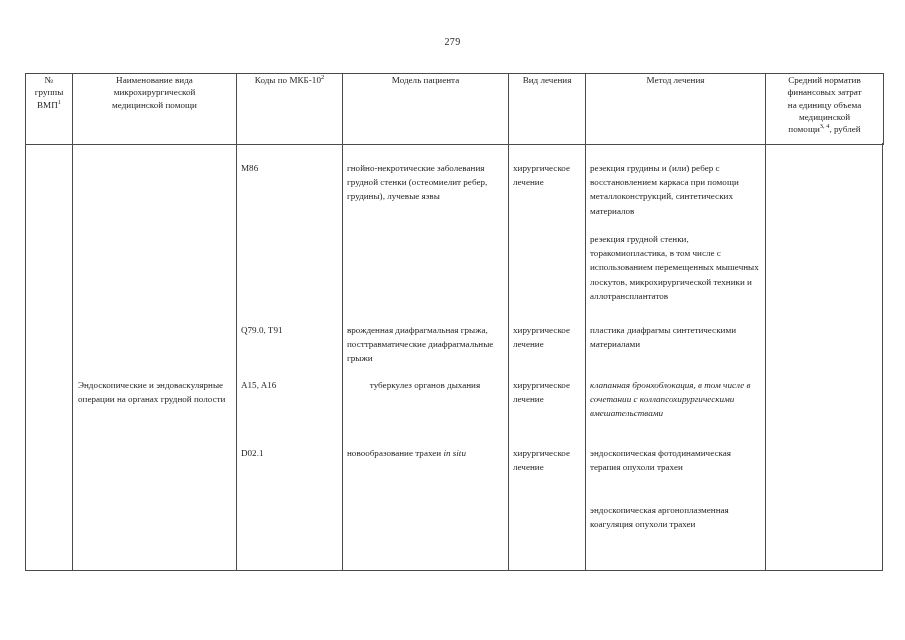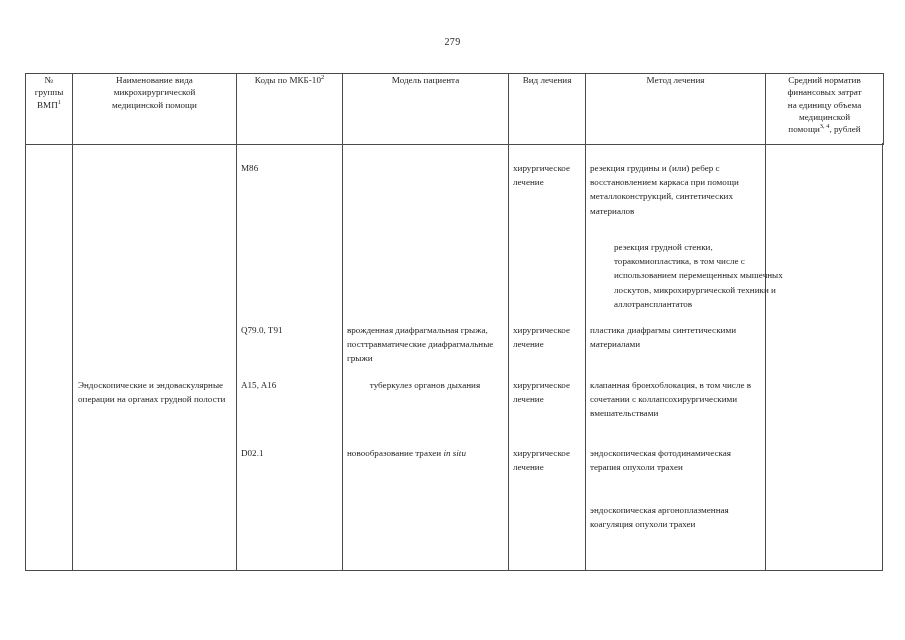--- a/index.html
+++ b/index.html
@@ -162,34 +162,35 @@
     <div class="vline" style="left:317px;"></div>
     <div class="vline" style="left:483px;"></div>
     <div class="vline" style="left:560px;"></div>
     <div class="vline" style="left:740px;"></div>
     <div class="vline" style="left:857px;"></div>
     <div class="hline-bottom"></div>
 
     <div class="txt" style="left:216px; top:18px; width:96px;">
       <span>M86</span>
     </div>
+    <div class="txt" style="left:322px; top:18px; width:156px;">гнойно-некротические заболевания грудной стенки (остеомиелит ребер, грудины), лучевые язвы</div>
     <div class="txt" style="left:488px; top:18px; width:70px;">хирургическое лечение</div>
     <div class="txt" style="left:565px; top:18px; width:172px;">резекция грудины и (или) ребер с восстановлением каркаса при помощи металлоконструкций, синтетических материалов</div>
-    <div class="txt" style="left:565px; top:97px; width:172px;margin-left:24px;">резекция грудной стенки, торакомиопластика, в том числе с использованием перемещенных мышечных лоскутов, микрохирургической техники и аллотрансплантатов</div>
+    <div class="txt" style="left:565px; top:89px; width:172px;">резекция грудной стенки, торакомиопластика, в том числе с использованием перемещенных мышечных лоскутов, микрохирургической техники и аллотрансплантатов</div>
 
     <div class="txt" style="left:216px; top:180px; width:96px;">Q79.0, T91</div>
     <div class="txt" style="left:322px; top:180px; width:156px;">врожденная диафрагмальная грыжа, посттравматические диафрагмальные грыжи</div>
     <div class="txt" style="left:488px; top:180px; width:70px;">хирургическое лечение</div>
     <div class="txt" style="left:565px; top:180px; width:172px;">пластика диафрагмы синтетическими материалами</div>
 
     <div class="txt" style="left:53px;  top:235px; width:152px;">Эндоскопические и эндоваскулярные операции на органах грудной полости</div>
     <div class="txt" style="left:216px; top:235px; width:96px;">A15, A16</div>
     <div class="txt" style="left:322px; top:235px; width:156px;text-align:center;">туберкулез органов дыхания</div>
     <div class="txt" style="left:488px; top:235px; width:70px;">хирургическое лечение</div>
-    <div class="txt" style="left:565px; top:235px; width:172px;">клапанная бронхоблокация, в том числе в сочетании с коллапсохирургическими вмешательствами</div>
+    <div class="txt" style="left:565px; top:235px; width:172px;font-style:italic;">клапанная бронхоблокация, в том числе в сочетании с коллапсохирургическими вмешательствами</div>
 
     <div class="txt" style="left:216px; top:303px; width:96px;">D02.1</div>
     <div class="txt" style="left:322px; top:303px; width:156px;"><span>новообразование трахеи </span><span class="ital">in situ</span></div>
     <div class="txt" style="left:488px; top:303px; width:70px;">хирургическое лечение</div>
     <div class="txt" style="left:565px; top:303px; width:172px;">эндоскопическая фотодинамическая терапия опухоли трахеи</div>
     <div class="txt" style="left:565px; top:360px; width:172px;">эндоскопическая аргоноплазменная коагуляция опухоли трахеи</div>
   </div>
 
 </div>
 

